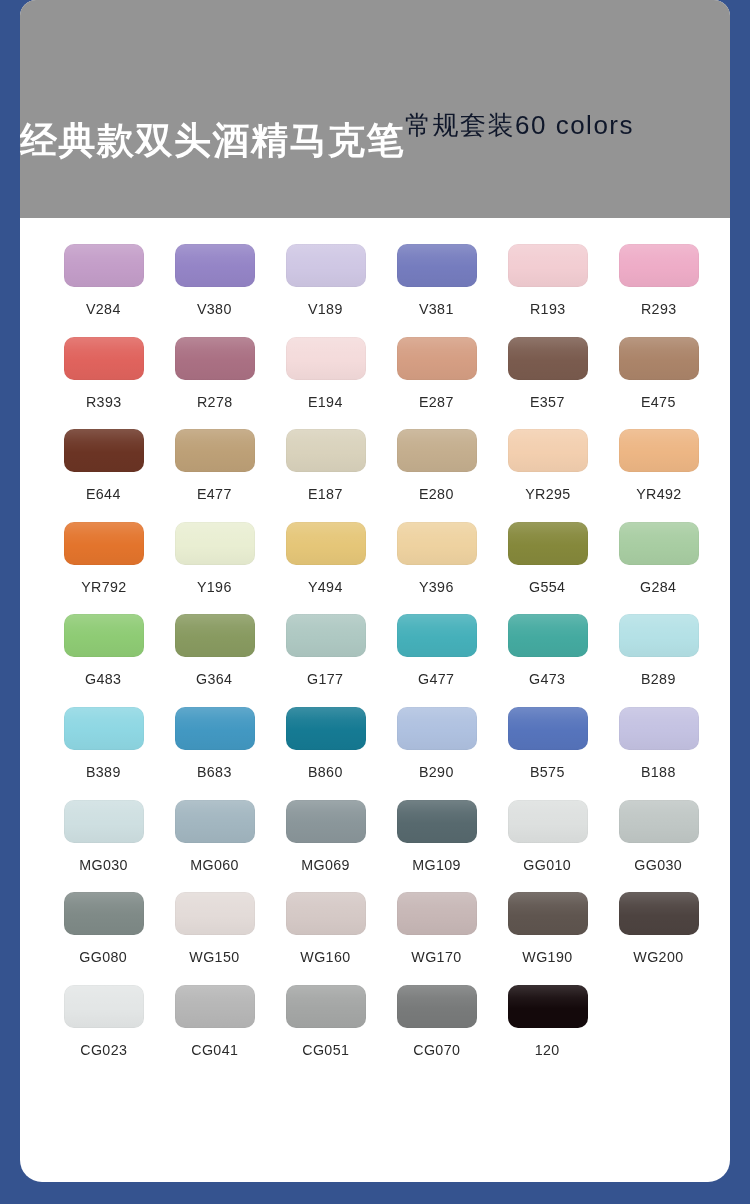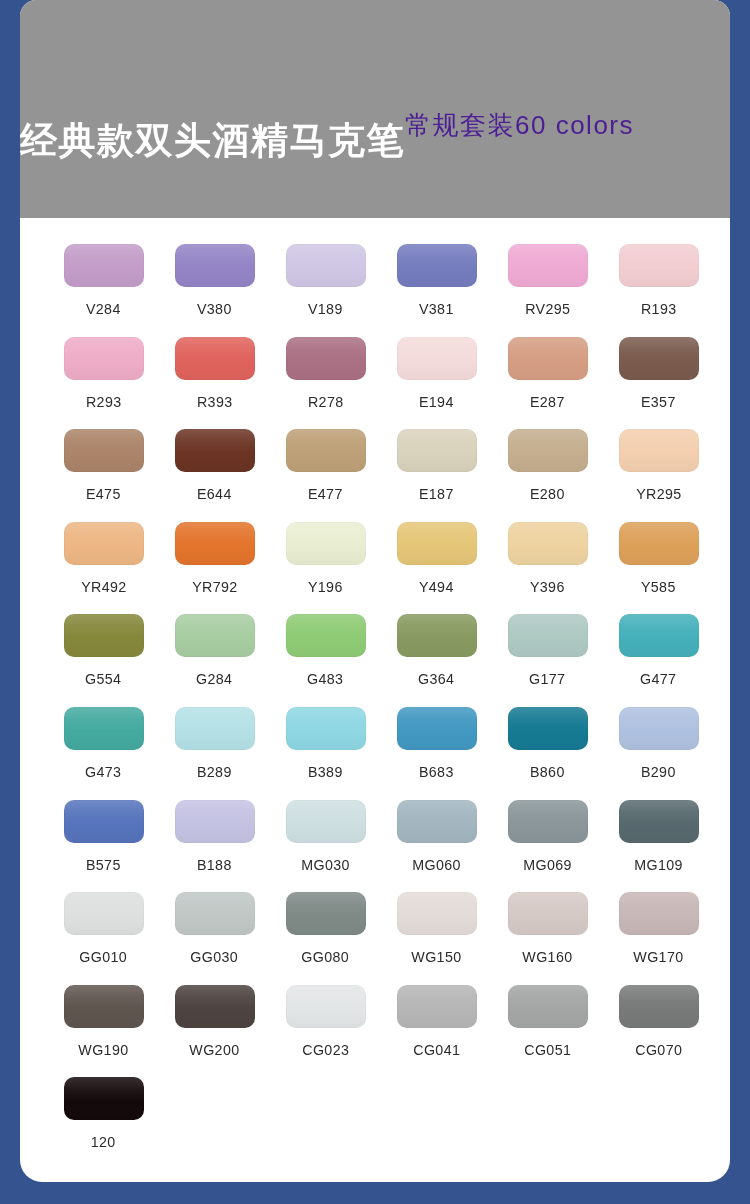--- a/index.html
+++ b/index.html
@@ -53,21 +53,21 @@
     letter-spacing: 1.5px;
     line-height: 1;
     text-align: center;
     white-space: nowrap;
   }
 
   #subtitle {
     margin-top: 32px;
     font-size: 26px;
     font-weight: normal;
-    color: #4c1d95;
+    color: #0f172a;
     letter-spacing: 1.5px;
     line-height: 1;
     text-align: center;
     white-space: nowrap;
   }
 
   
   #grid-wrap {
     flex: 1 1 auto;
     padding: 26px 16px 0 28px;
@@ -133,24 +133,20 @@
           </div>
           <div class="cell">
             <div class="swatch" style="background-color: rgb(207, 199, 228);"></div>
             <div class="label">V189</div>
           </div>
           <div class="cell">
             <div class="swatch" style="background-color: rgb(117, 124, 190);"></div>
             <div class="label">V381</div>
           </div>
           <div class="cell">
-            <div class="swatch" style="background-color: rgb(239, 170, 211);"></div>
-            <div class="label">RV295</div>
-          </div>
-          <div class="cell">
             <div class="swatch" style="background-color: rgb(242, 205, 210);"></div>
             <div class="label">R193</div>
           </div>
           <div class="cell">
             <div class="swatch" style="background-color: rgb(238, 172, 199);"></div>
             <div class="label">R293</div>
           </div>
           <div class="cell">
             <div class="swatch" style="background-color: rgb(224, 99, 93);"></div>
             <div class="label">R393</div>
@@ -209,24 +205,20 @@
           </div>
           <div class="cell">
             <div class="swatch" style="background-color: rgb(229, 198, 120);"></div>
             <div class="label">Y494</div>
           </div>
           <div class="cell">
             <div class="swatch" style="background-color: rgb(238, 210, 160);"></div>
             <div class="label">Y396</div>
           </div>
           <div class="cell">
-            <div class="swatch" style="background-color: rgb(221, 160, 89);"></div>
-            <div class="label">Y585</div>
-          </div>
-          <div class="cell">
             <div class="swatch" style="background-color: rgb(133, 136, 59);"></div>
             <div class="label">G554</div>
           </div>
           <div class="cell">
             <div class="swatch" style="background-color: rgb(168, 205, 162);"></div>
             <div class="label">G284</div>
           </div>
           <div class="cell">
             <div class="swatch" style="background-color: rgb(142, 203, 116);"></div>
             <div class="label">G483</div>

